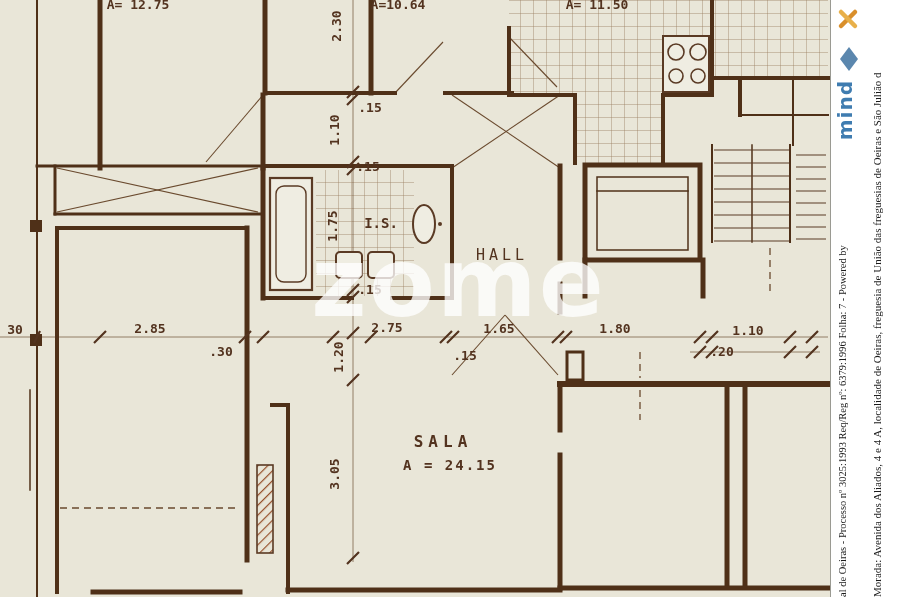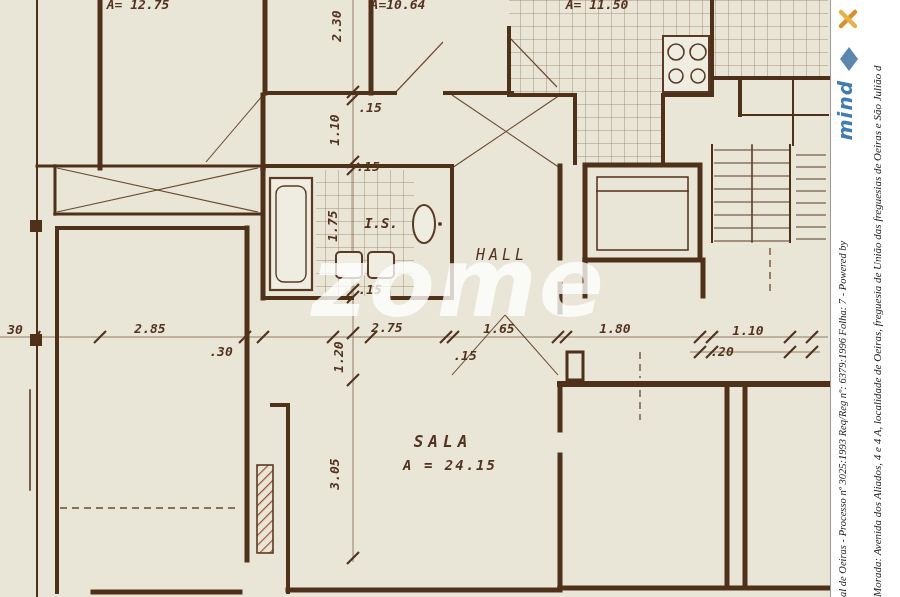--- a/index.html
+++ b/index.html
@@ -1,17 +1,17 @@
 <!DOCTYPE html>
 <html><head>
 <meta charset="utf-8">
 <style>
   html,body{margin:0;padding:0;background:#777;}
   #stage{position:relative;width:900px;height:597px;overflow:hidden;
-         background:#e9e6d8;font-family:"DejaVu Sans",sans-serif;font-style:italic;}
+         background:#e9e6d8;font-family:"DejaVu Sans",sans-serif;}
   svg text{font-family:"DejaVu Sans Mono",monospace;fill:#53331f;}
   .watermark{
     position:absolute;left:311px;top:228px;width:360px;height:120px;
     font-family:"DejaVu Sans",sans-serif;font-weight:bold;font-size:96px;
     letter-spacing:2px;color:rgba(255,255,255,0.78);line-height:110px;
     pointer-events:none;user-select:none;}
   .sidebar{position:absolute;left:830px;top:0;width:70px;height:597px;
            background:#ffffff;overflow:hidden;border-left:1px solid #9a9a92;}
   .vtext{writing-mode:vertical-rl;transform:rotate(180deg);
          white-space:nowrap;position:absolute;

